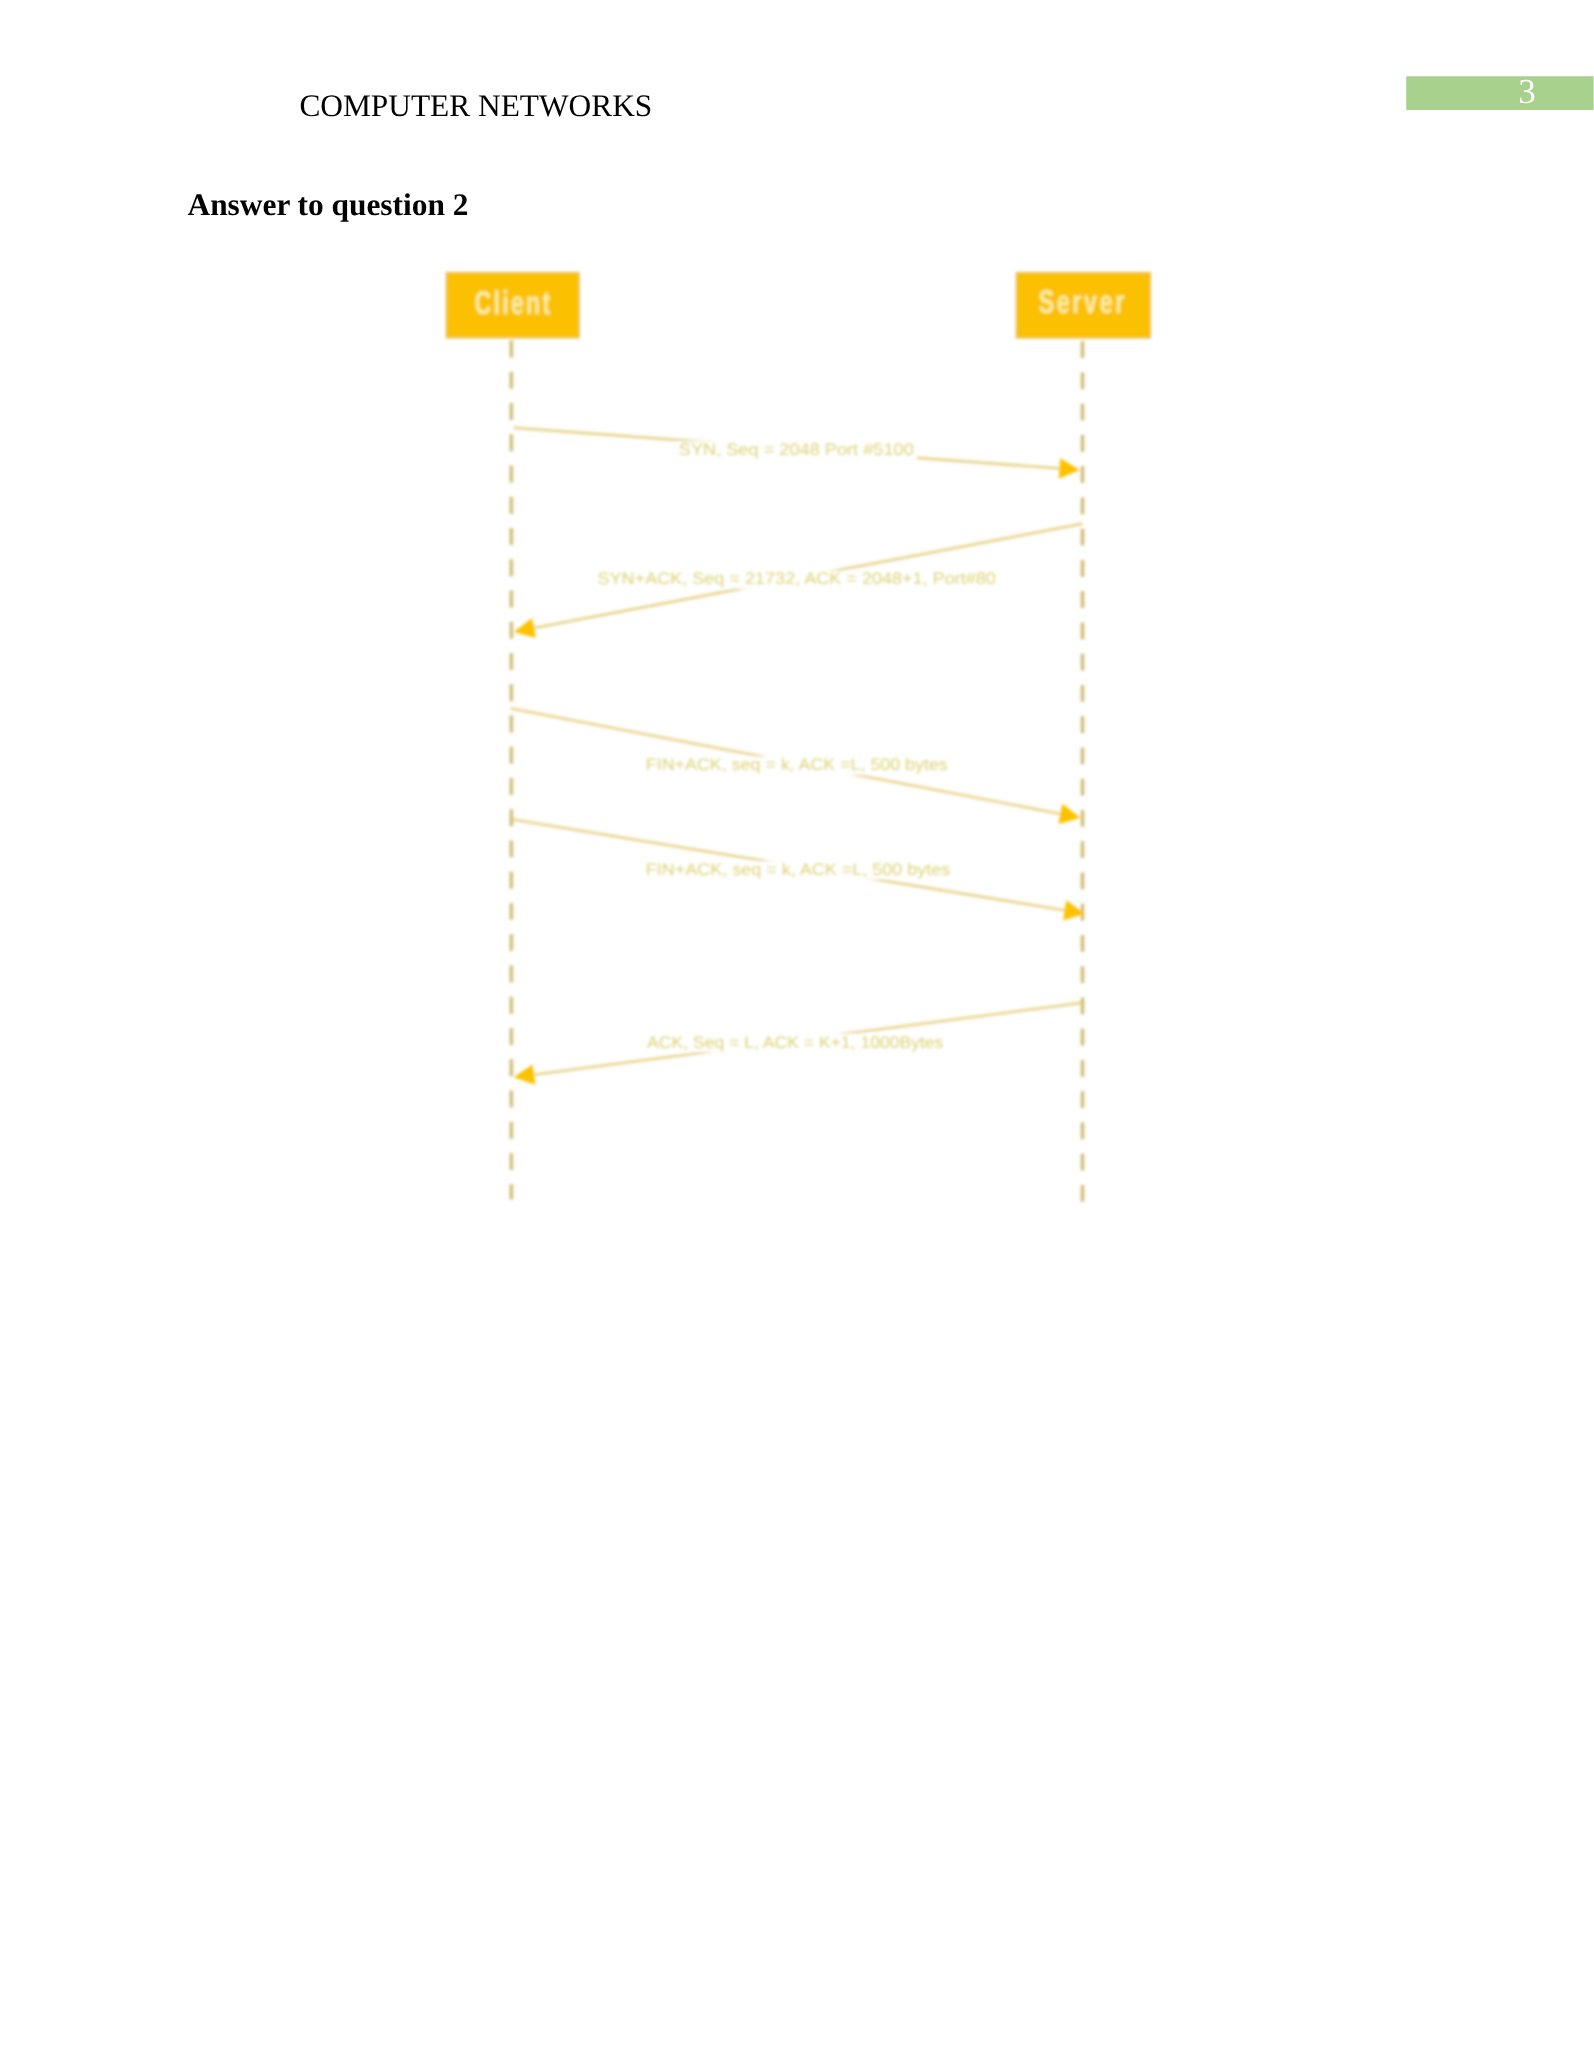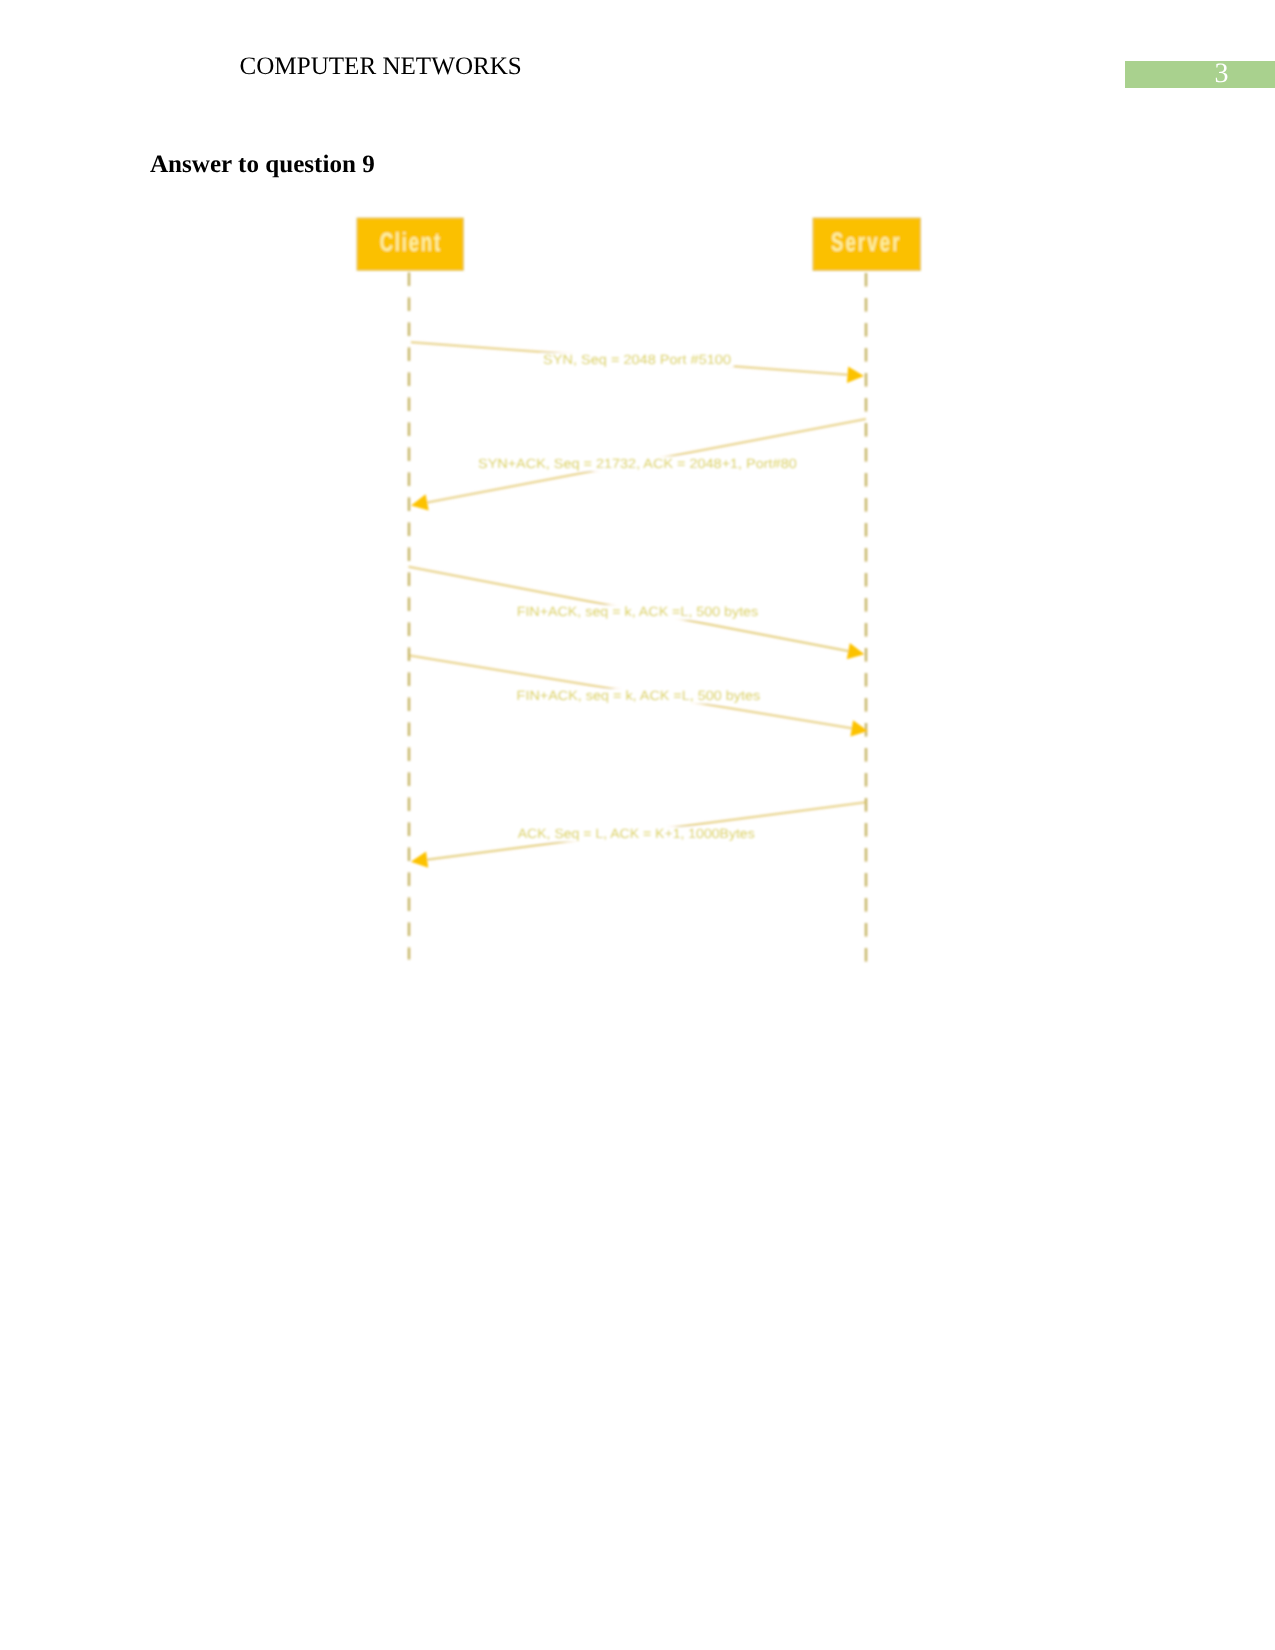--- a/index.html
+++ b/index.html
@@ -5,21 +5,21 @@
   html, body { margin:0; padding:0; }
   body {
     width:1275px; height:1650px; background:#ffffff;
     font-family:"Liberation Serif", serif;
     -webkit-font-smoothing: antialiased;
     text-rendering: geometricPrecision;
     position:relative; overflow:hidden;
   }
   .page { position:absolute; left:0; top:0; width:1275px; height:1650px; }
   .doc-title {
-    position:absolute; left:239.5px; top:54px;
+    position:absolute; left:239.5px; top:73px;
     font-size:25.1px; color:#000000; white-space:nowrap; line-height:1;
   }
   .page-badge {
     position:absolute; left:1125px; top:60.5px; width:150px; height:27.5px;
     background:#a9d18e;
   }
   .page-badge .num {
     position:absolute; left:0; top:0; width:193px; text-align:center;
     line-height:26.5px; font-size:28px; color:#ffffff;
   }
@@ -38,21 +38,21 @@
   }
 </style>
 </head>
 <body>
 
 <div class="page">
   <div class="doc-title">COMPUTER NETWORKS</div>
   <div class="page-badge">
     <span class="num">3</span>
   </div>
-  <div class="heading">Answer to question 9</div>
+  <div class="heading">Answer to question 2</div>
   <svg class="diagram" id="diagram" viewBox="0 0 1275 1650" width="1275" height="1650">
     <defs>
       <filter id="softblur" x="-5%" y="-5%" width="110%" height="110%">
         <feGaussianBlur stdDeviation="1.15"></feGaussianBlur>
       </filter>
       <filter id="textblur" x="-10%" y="-30%" width="120%" height="160%">
         <feGaussianBlur stdDeviation="0.55"></feGaussianBlur>
       </filter>
     </defs>
     <g id="dgroup" filter="url(#softblur)">

